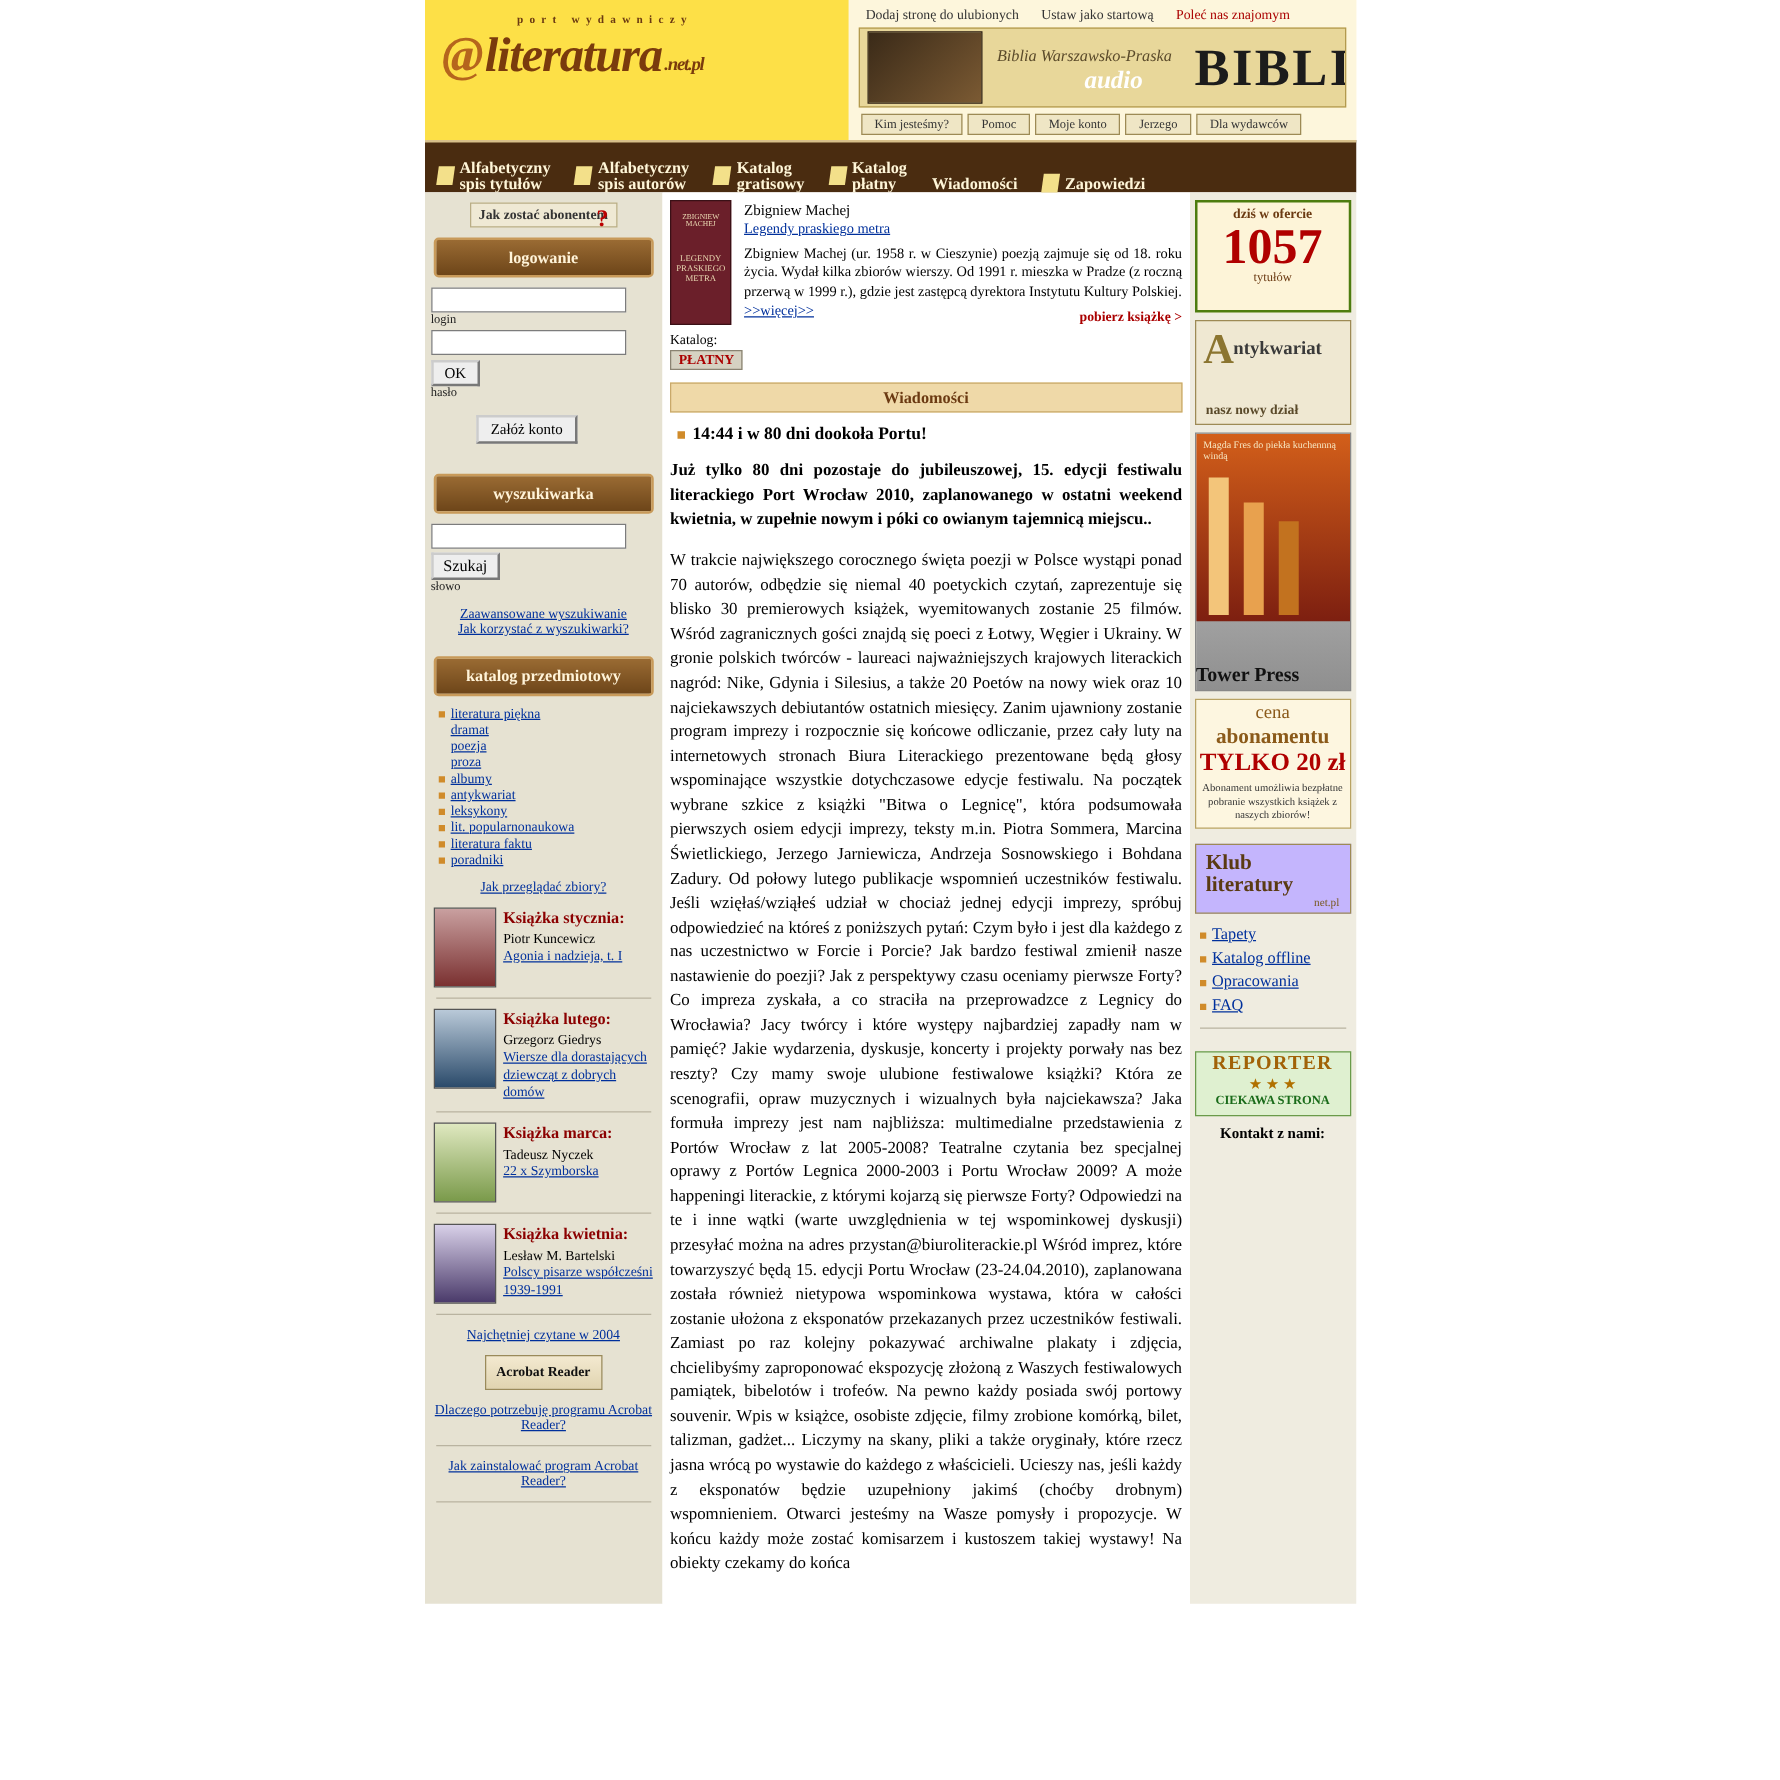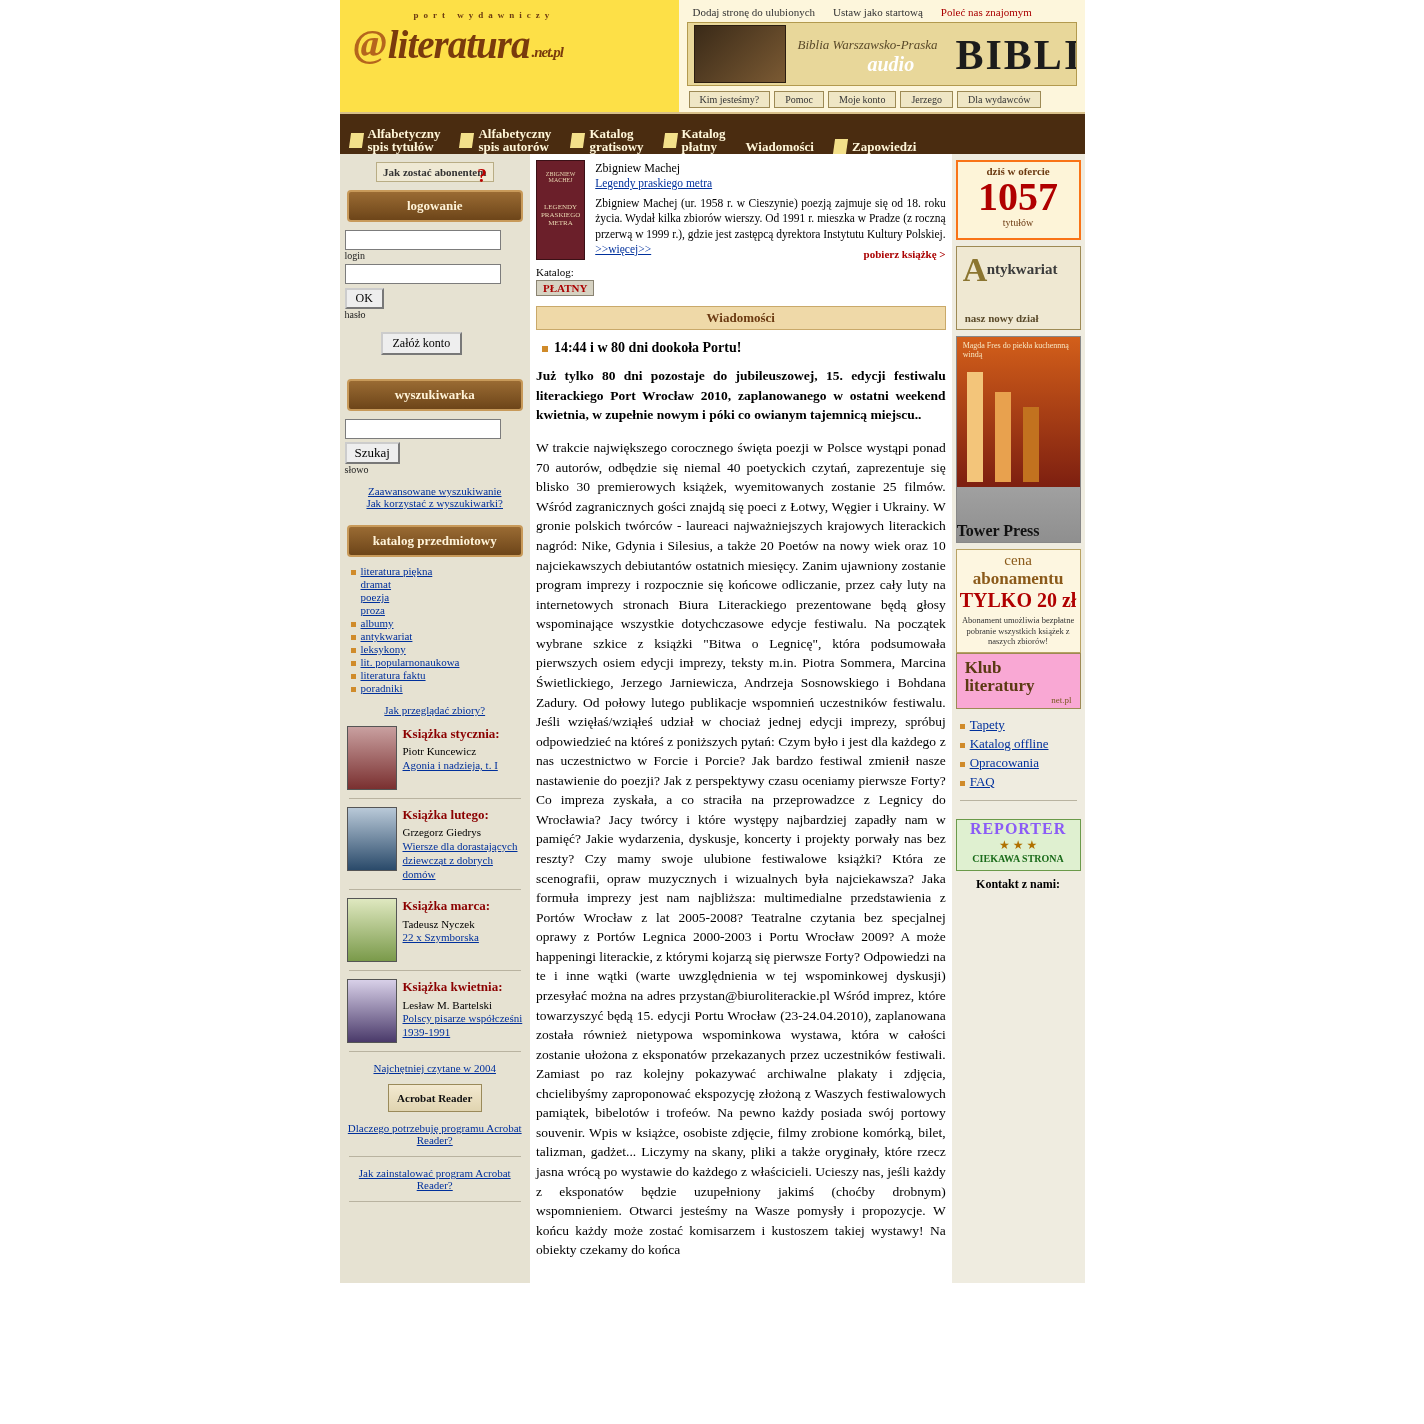--- a/index.html
+++ b/index.html
@@ -62,49 +62,49 @@
   .kt .txt .auth{font-size:12px;}
   .katline{margin-top:6px;font-size:11px;}
   .platny{display:inline-block;background:#d6d2c2;border:1px solid #8a8372;color:#a00;font-weight:bold;font-size:11px;padding:1px 6px;margin-top:2px;}
   .pobierz{float:right;color:#a00;font-size:11px;font-weight:bold;margin-top:-18px;}
   .news-h{margin-top:10px;}
   .news-item{font-size:14px;font-weight:bold;margin:10px 0 10px 6px;}
   .news-item .b{display:inline-block;width:6px;height:6px;background:#d08b2a;margin-right:6px;vertical-align:middle;}
   .lead{font-weight:bold;font-size:13.5px;text-align:justify;line-height:1.45;margin:0 0 12px 0;}
   .body-t{font-size:13.5px;text-align:justify;line-height:1.45;}
   
-  .offer{background:#fdf4d8;border:2px solid #f97316;text-align:center;padding:3px 2px 10px 2px;}
+  .offer{background:#fdf4d8;border:2px solid #4d7c0f;text-align:center;padding:3px 2px 20px 2px;}
   .offer .t{font-size:11px;color:#6b3a12;font-weight:bold;}
   .offer .n{font-size:40px;font-weight:bold;color:#b00000;line-height:1;}
   .offer .u{font-size:10px;color:#6b3a12;}
   .ant{height:82px;background:#efe8d2;border:1px solid #9d8a55;margin-top:6px;position:relative;}
   .ant .big{position:absolute;left:6px;top:4px;font-size:34px;font-weight:bold;color:#8b7530;font-family:"Liberation Serif",serif;}
   .ant .w{position:absolute;left:30px;top:14px;font-size:15px;font-weight:bold;color:#3a3a3a;letter-spacing:0px;}
   .ant .s{position:absolute;left:8px;bottom:5px;font-size:11px;font-weight:bold;color:#5a4a2a;}
   .tower{height:205px;margin-top:6px;background:linear-gradient(#cfcfcf,#8f8f8f);border:1px solid #888;position:relative;overflow:hidden;}
   .tower .top{height:150px;background:linear-gradient(#d35f1a,#7d1f10);}
   .tower .t1{position:absolute;left:10px;top:35px;width:16px;height:110px;background:#f3c57a;}
   .tower .t2{position:absolute;left:38px;top:55px;width:16px;height:90px;background:#e8a14e;}
   .tower .t3{position:absolute;left:66px;top:70px;width:16px;height:75px;background:#c2721f;}
   .tower .ttl{position:absolute;left:0;right:0;bottom:2px;text-align:left;font-size:16px;font-weight:bold;color:#111;}
   .tower .cap{position:absolute;left:6px;top:4px;font-size:8px;color:#f7e6c0;}
   .cena{height:100px;margin-top:6px;background:#fdf6e0;border:1px solid #b8a263;text-align:center;padding-top:2px;}
   .cena .c1{font-size:15px;color:#8b5a1a;}
   .cena .c2{font-size:17px;font-weight:bold;color:#8b5a1a;}
   .cena .c3{font-size:20px;font-weight:bold;color:#b00000;}
   .cena .c4{font-size:8.5px;color:#333;line-height:1.25;padding:3px 4px 0 4px;}
-  .klub{height:54px;margin-top:0;background:#f9a8d4;border:1px solid #9d8a55;position:relative;}
+  .klub{height:54px;margin-top:12px;background:#c4b5fd;border:1px solid #9d8a55;position:relative;}
   .klub .k1{position:absolute;left:8px;top:4px;font-size:17px;font-weight:bold;color:#5a3a12;}
   .klub .k2{position:absolute;left:8px;top:22px;font-size:17px;font-weight:bold;color:#5a3a12;}
   .klub .k3{position:absolute;right:8px;bottom:3px;font-size:9px;color:#7a5a22;}
   .rlinks{margin-top:8px;}
   .rlinks div{font-size:13px;margin:3px 0 3px 4px;}
   .rlinks .b{display:inline-block;width:5px;height:5px;background:#d08b2a;margin-right:5px;vertical-align:middle;}
   .rep{height:50px;margin-top:18px;background:#dff0d0;border:1px solid #6a9a4a;text-align:center;}
-  .rep .r1{font-size:16px;font-weight:bold;color:#8b5cf6;letter-spacing:1px;}
+  .rep .r1{font-size:16px;font-weight:bold;color:#a16207;letter-spacing:1px;}
   .rep .r2{font-size:12px;color:#b07000;}
   .rep .r3{font-size:10px;font-weight:bold;color:#1a6b1a;}
   .kontakt{text-align:center;font-size:12px;font-weight:bold;margin-top:6px;}
   .ctext{text-align:center;font-size:10px;line-height:1.5;margin-top:8px;}
   .sep{border-top:1px solid #b9b3a0;margin:10px 4px;}
 </style>
 </head>
 <body>
 
 <div class="page">

